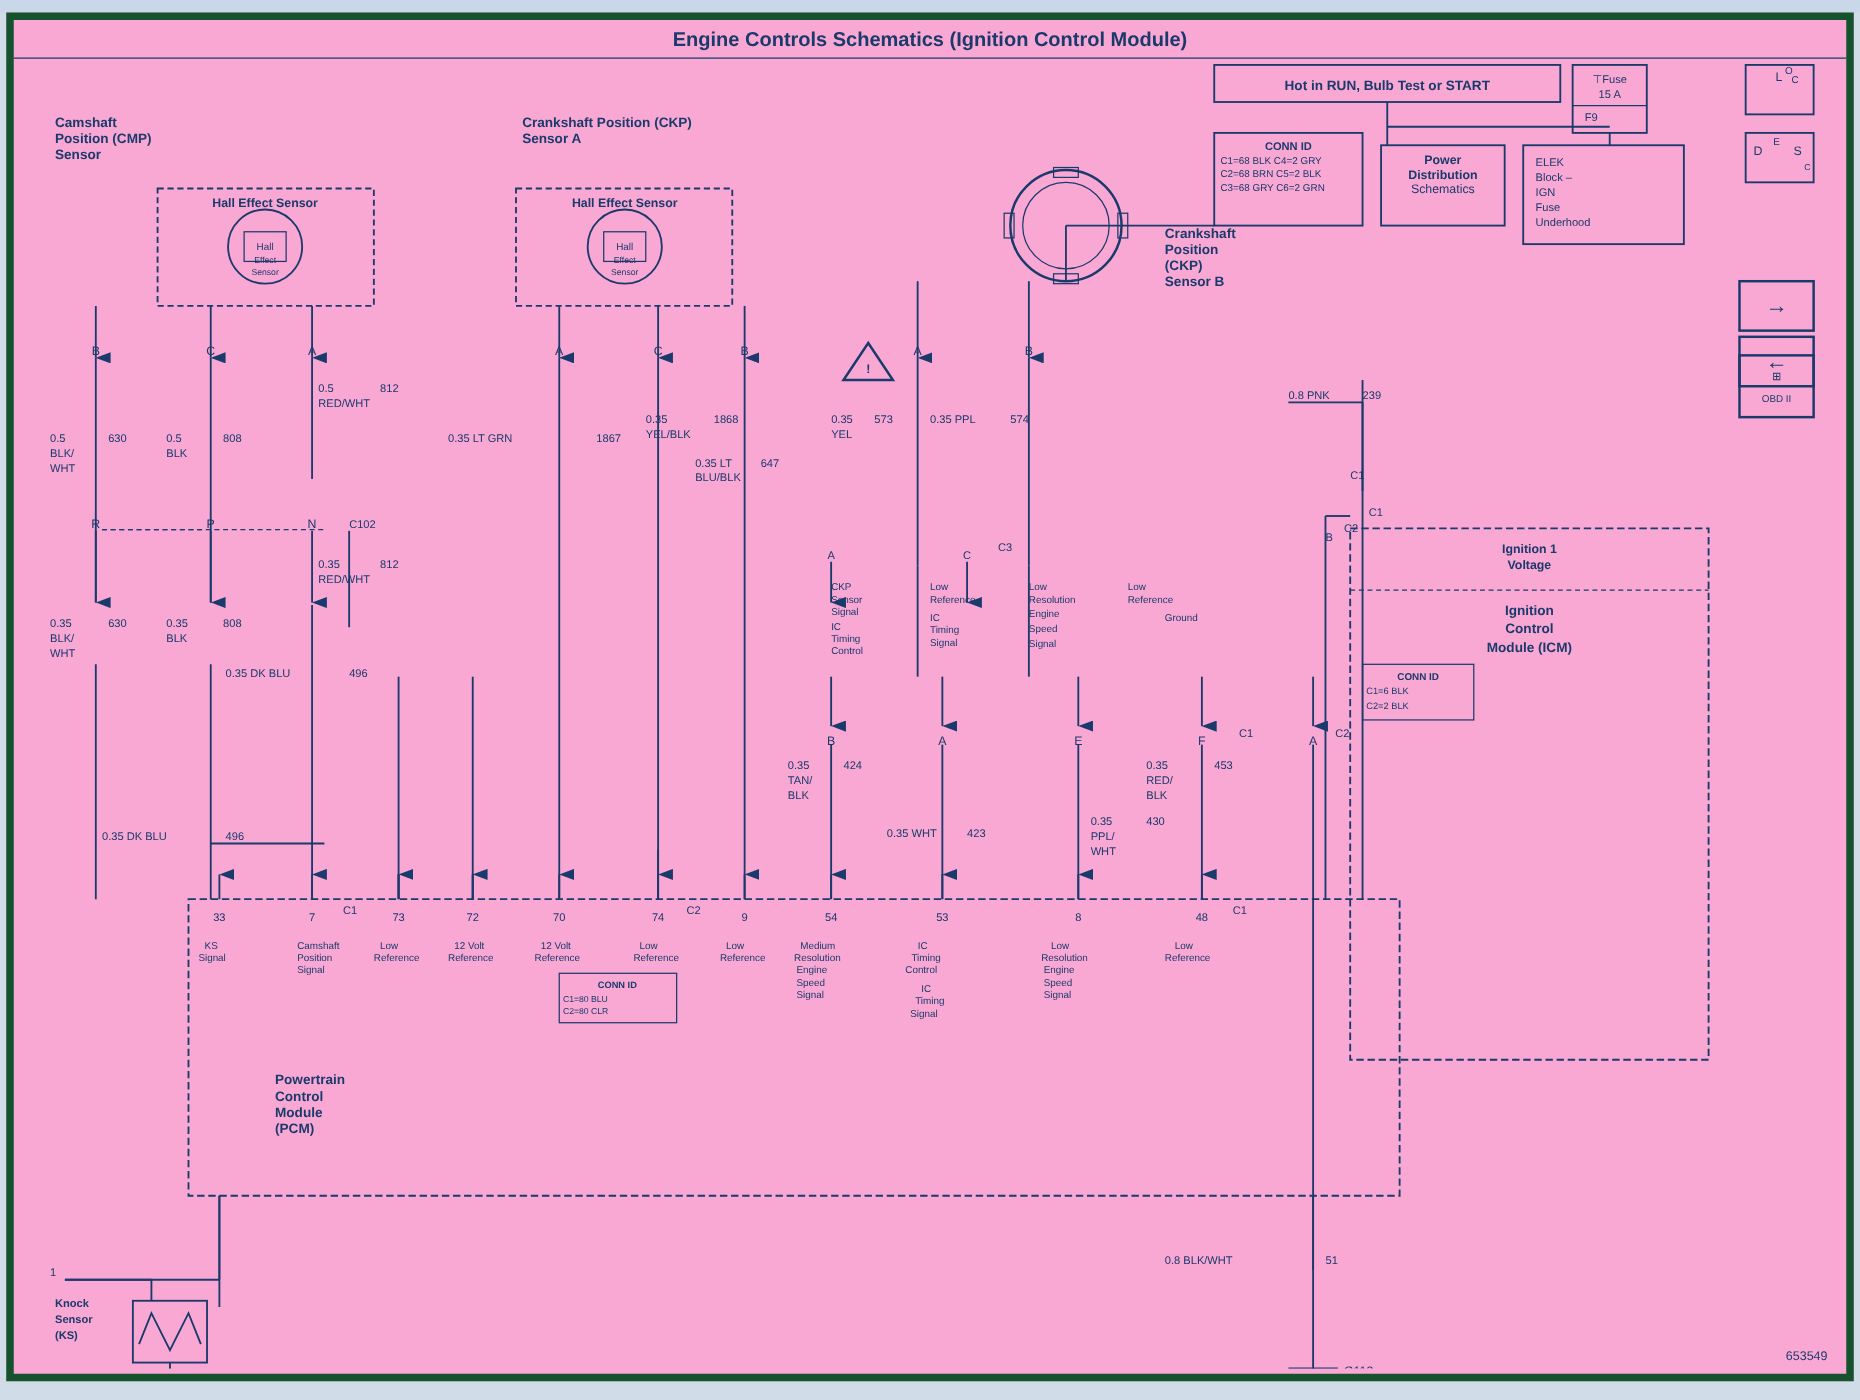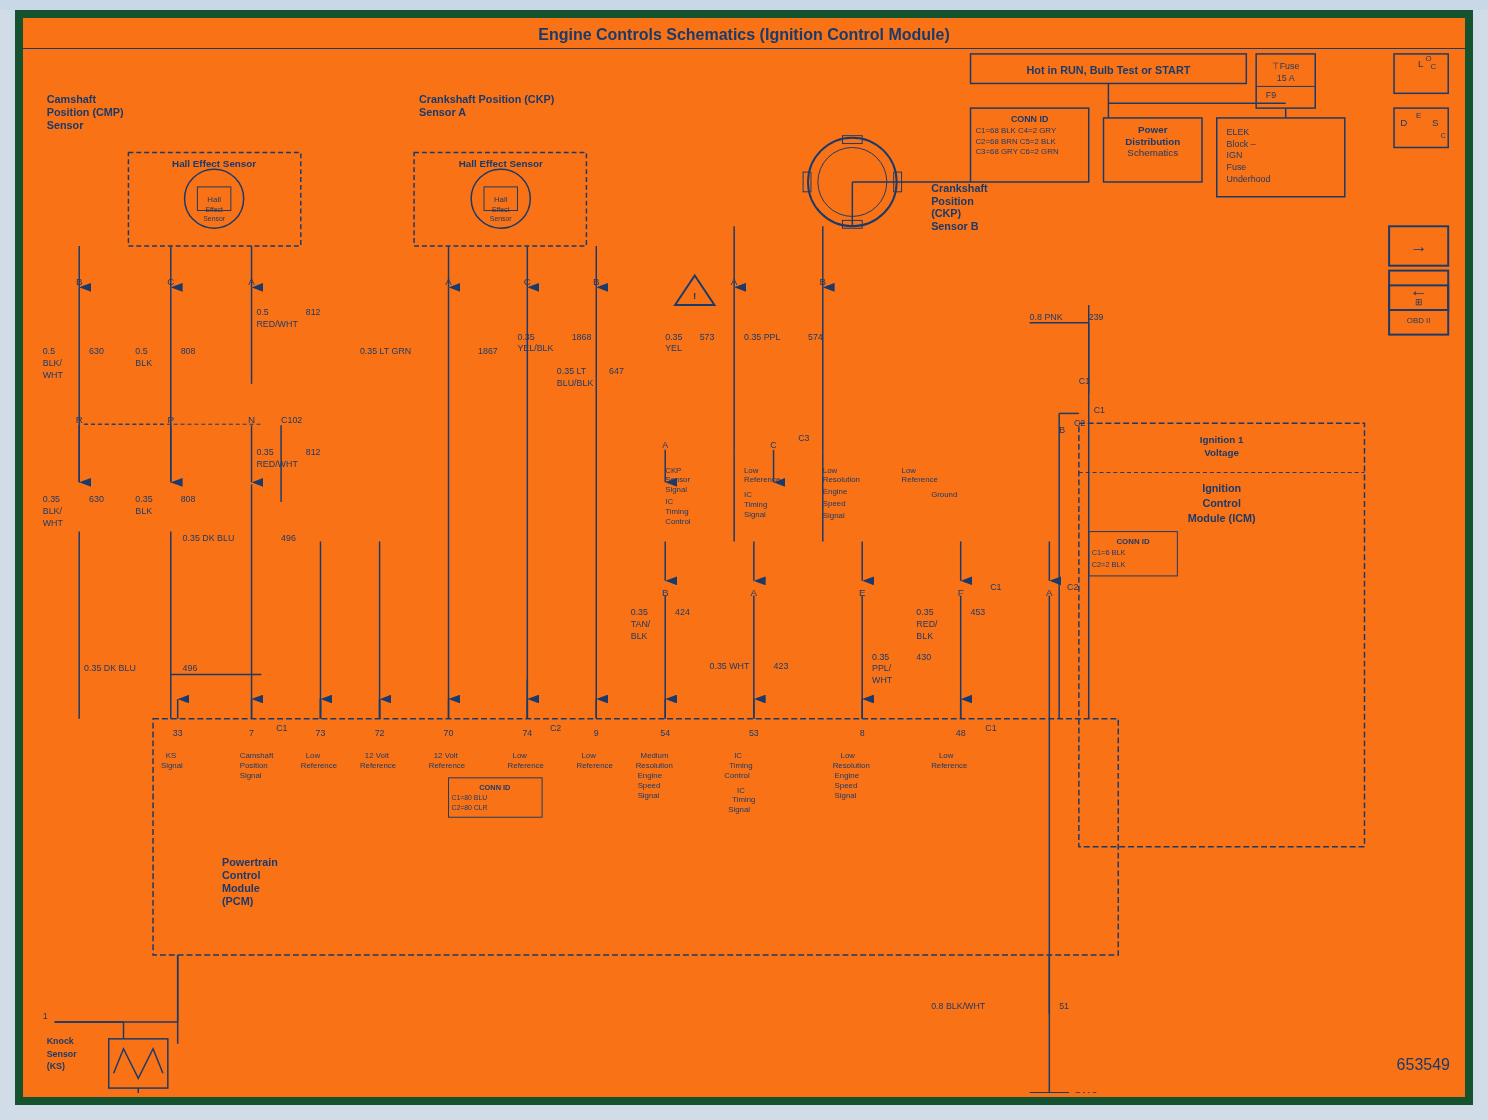--- a/index.html
+++ b/index.html
@@ -10,23 +10,23 @@
       font-family: Arial, sans-serif;
       overflow: hidden;
     }
     .page {
       width: 1488px;
       height: 1120px;
       background: #d0dce8;
       position: relative;
     }
     .main-container {
-      margin: 10px 15px;
-      background: #f97316;
-      border: 8px solid #14532d;
+      margin: 10px 5px;
+      background: #f9a8d4;
+      border: 6px solid #14532d;
       position: relative;
       height: 1095px;
     }
     .page-title {
       text-align: center;
       padding: 8px 0 4px 0;
       font-size: 16px;
       font-weight: bold;
       color: #1a3a6b;
       border-bottom: 1px solid #1a3a6b;
@@ -39,23 +39,23 @@
     }
     
     .schematic-svg {
       position: absolute;
       top: 0; left: 0;
       width: 100%;
       height: 100%;
     }
     .doc-number {
       position: absolute;
-      bottom: 23px;
+      bottom: 8px;
       right: 15px;
-      font-size: 16px;
+      font-size: 10px;
       color: #1a3a6b;
     }
   </style>
 </head>
 <body>
 
 <div class="page">
   <div class="main-container">
     <div class="page-title">Engine Controls Schematics (Ignition Control Module)</div>
     <div class="schematic-area">

